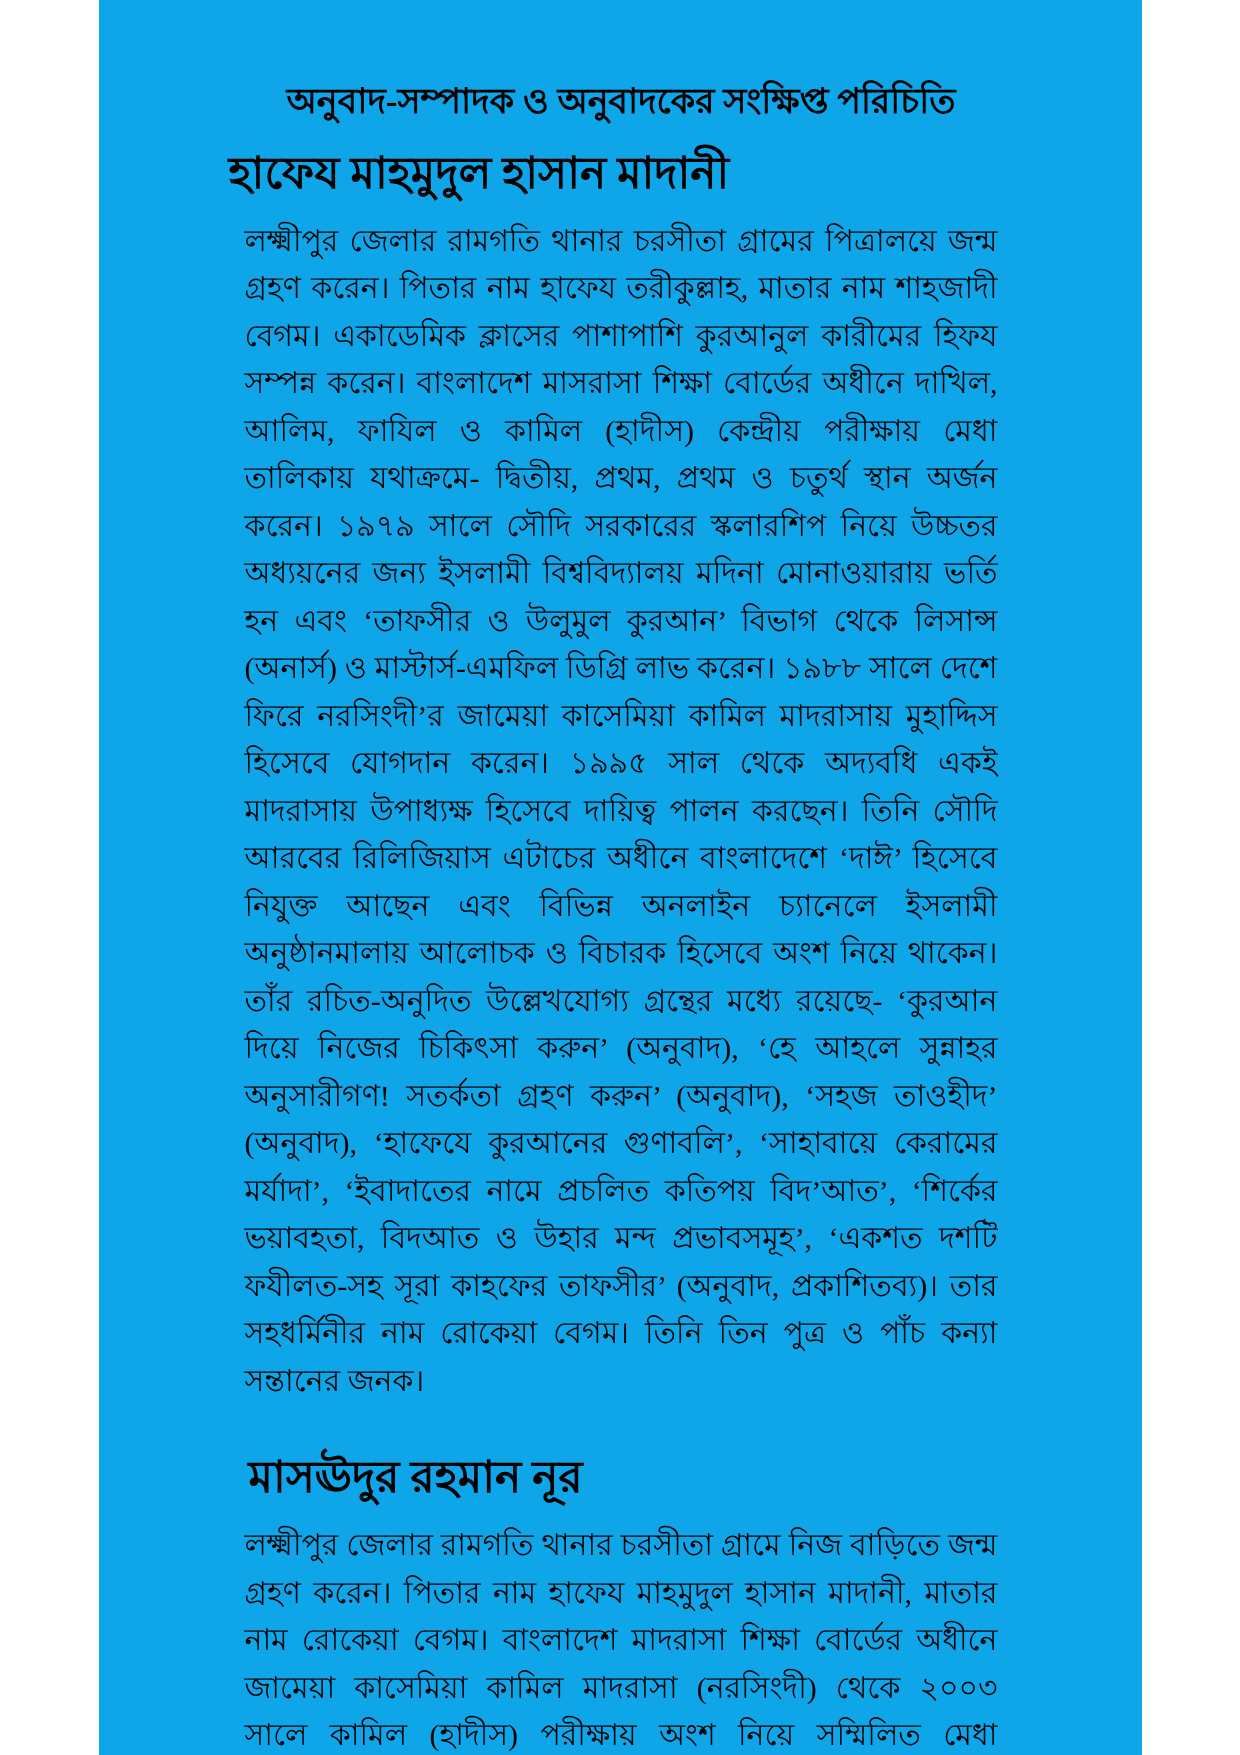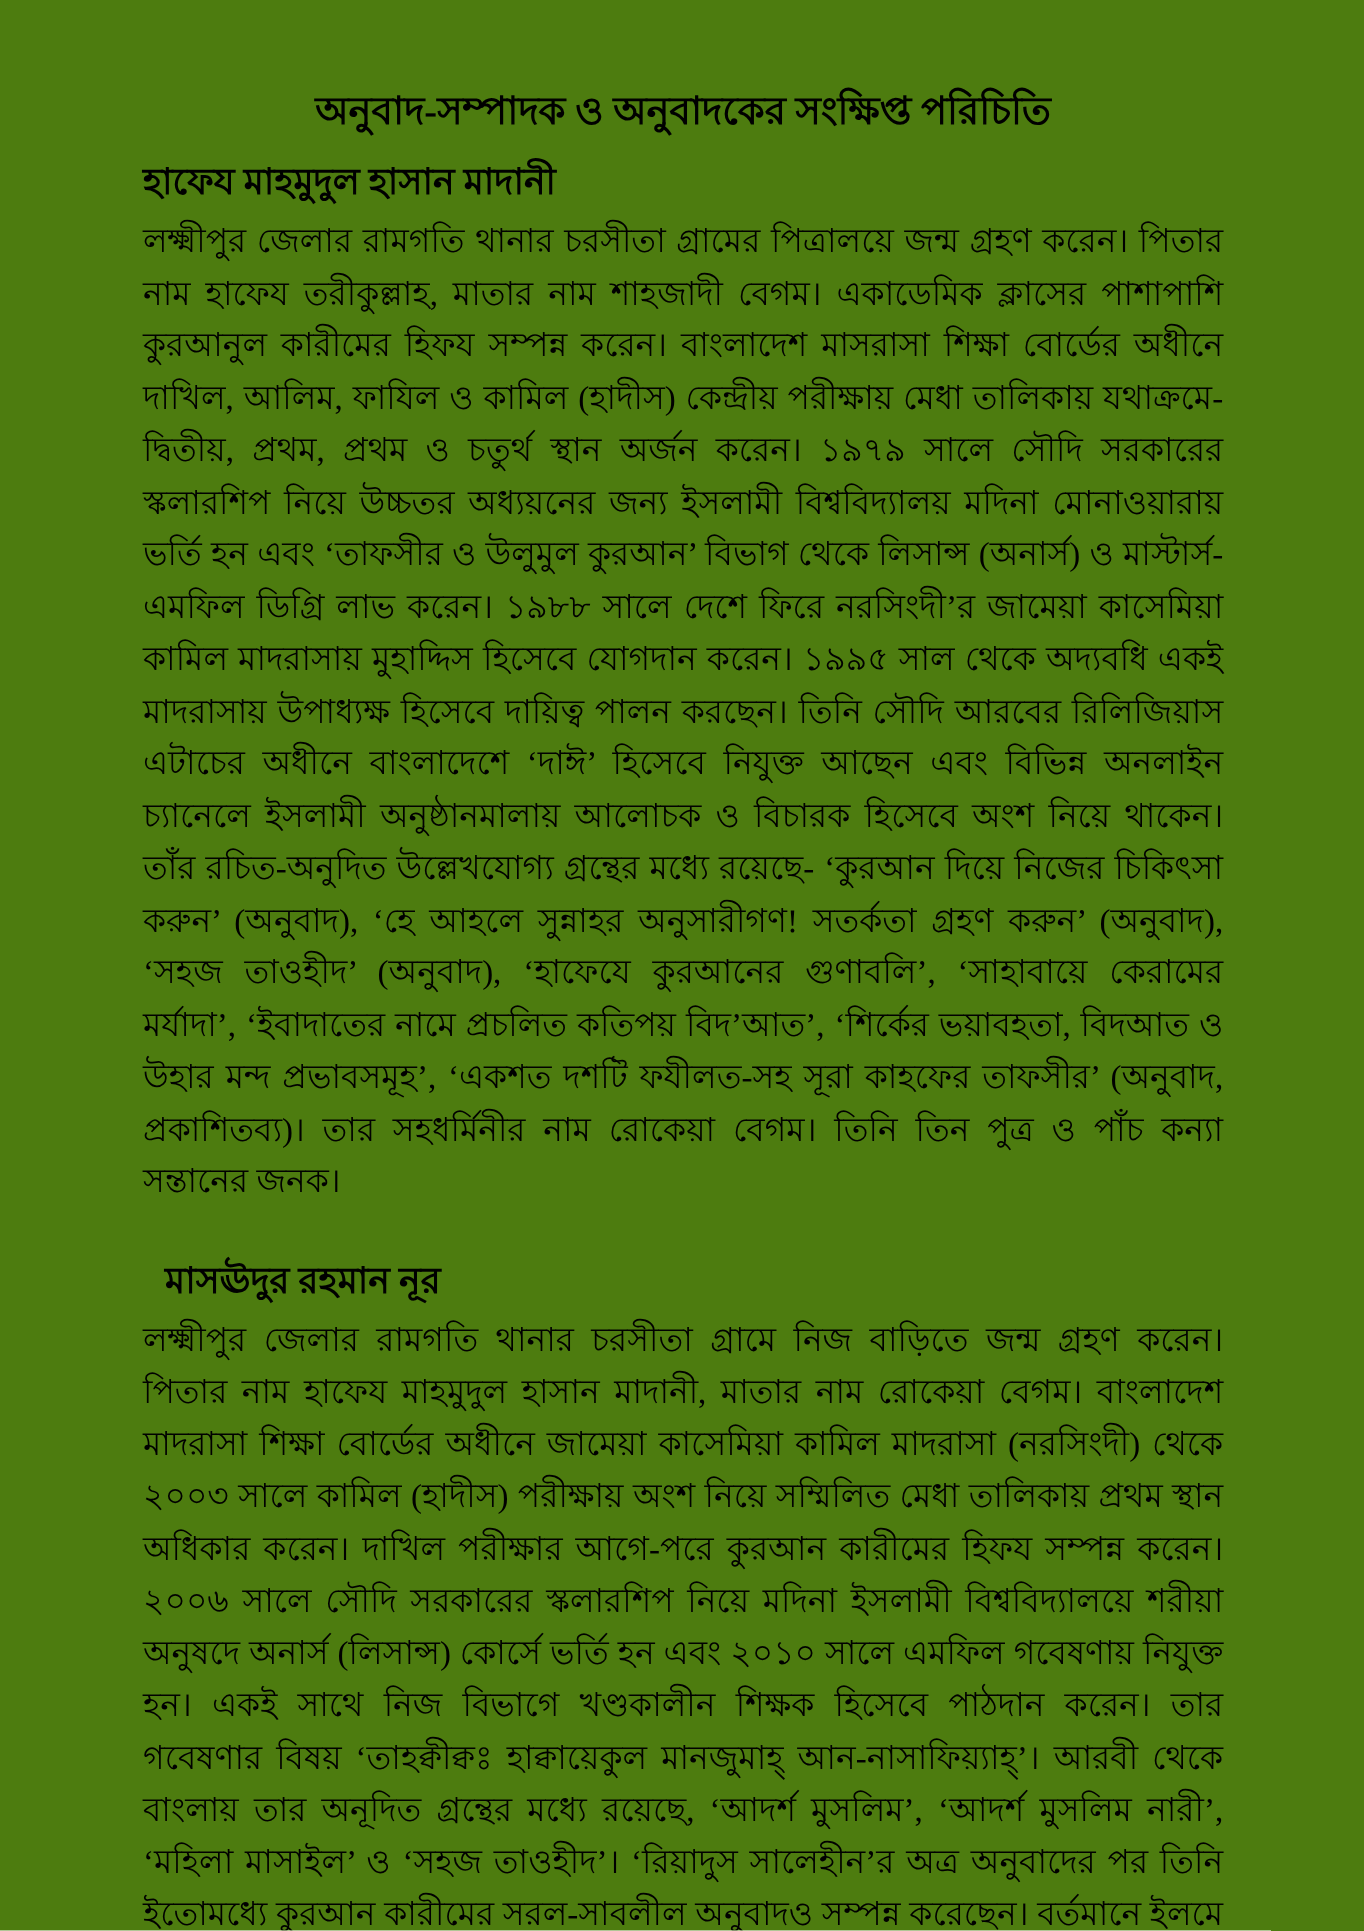--- a/index.html
+++ b/index.html
@@ -3,52 +3,52 @@
 <meta charset="utf-8">
 <style>
   * { box-sizing: border-box; }
   html, body {
     margin: 0;
     padding: 0;
     background: #ffffff;
   }
   .page {
     position: relative;
-    width: 1240px;
+    width: 1043px;
     height: 1755px;
     margin: 0 auto;
-    background: #4d7c0f;
+    background: #0ea5e9;
     color: #000000;
     padding: 80px 128px 0 130px;
     font-family: "Liberation Serif", "DejaVu Serif", serif;
     overflow: hidden;
   }
   .doc-title {
     font-size: 35px;
     font-weight: 700;
     text-align: center;
     margin: 0 0 22px 0;
     line-height: 1.25;
   }
   .section { margin: 0; }
   .section-heading {
-    font-size: 33px;
+    font-size: 44px;
     font-weight: 700;
     margin: 0 0 9px 0;
     line-height: 1.25;
   }
   .section + .section .section-heading {
     margin-top: 46px;
     margin-left: 20px;
   }
   .section-body {
     font-size: 30px;
     line-height: 47.5px;
     text-align: justify;
-    margin: 0;
+    margin: 16px;
     font-weight: 500;
   }
 </style>
 </head>
 <body>
 
 <div class="page">
 
   <h1 class="doc-title">অনুবাদ-সম্পাদক ও অনুবাদকের সংক্ষিপ্ত পরিচিতি</h1>
 

